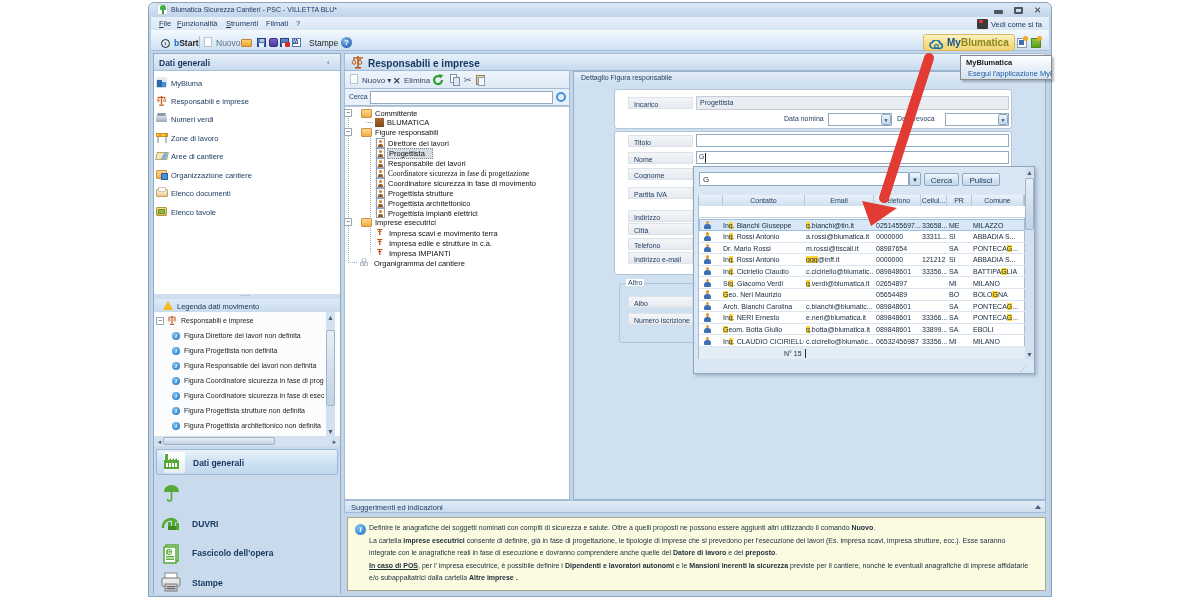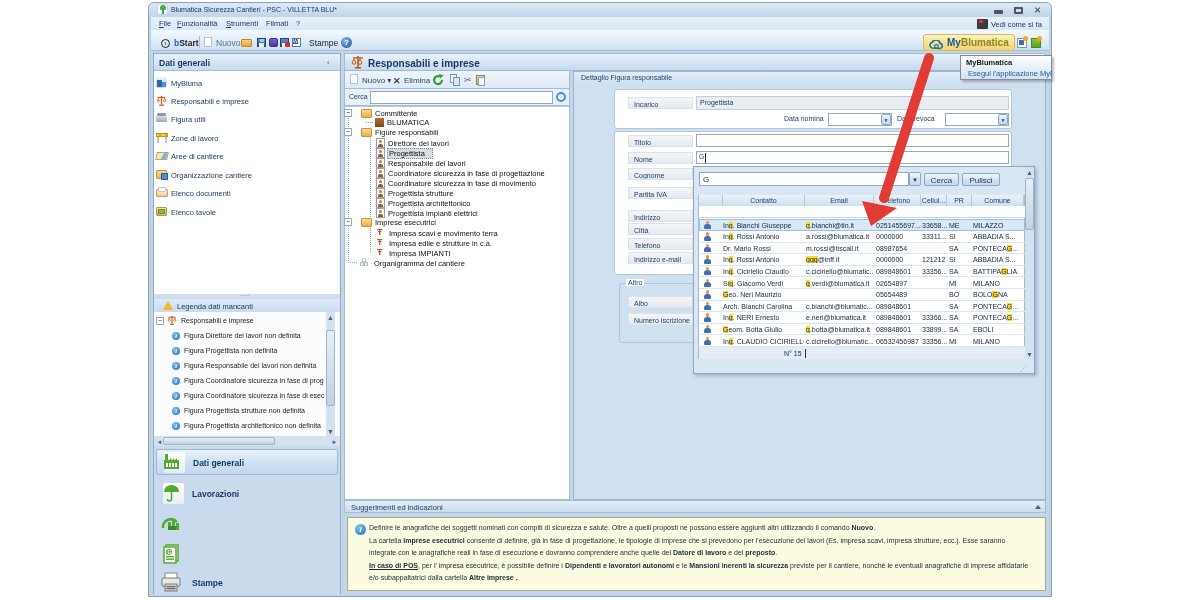--- a/index.html
+++ b/index.html
@@ -146,42 +146,42 @@
   <svg class="abs" style="left:156px;top:95px;" width="11" height="12" viewBox="0 0 14 15">
     <rect x="6.2" y="1" width="1.6" height="11" fill="#c05a18"></rect>
       <rect x="2" y="2.2" width="10" height="1.4" fill="#c05a18"></rect>
     <path d="M3 4 l1.6 3.5 a2 2 0 0 1 -3.2 0z" fill="none" stroke="#c05a18" stroke-width="1"></path>
     <path d="M11 4 l1.6 3.5 a2 2 0 0 1 -3.2 0z" fill="none" stroke="#c05a18" stroke-width="1"></path>
     <rect x="4" y="12" width="6" height="1.6" fill="#c05a18"></rect>
     </svg>
   <div class="abs nav" style="left:171px;top:97px;">Responsabili e imprese</div>
   <div class="abs" style="left:156px;top:115px;width:11px;height:7px;background:linear-gradient(#e8ecf0,#9aa8b6);border-radius:2px 2px 1px 1px;"></div>
   <div class="abs" style="left:157px;top:113px;width:9px;height:3px;background:#8d9aa8;border-radius:2px;"></div>
-  <div class="abs nav" style="left:171px;top:115px;">Figura utili</div>
+  <div class="abs nav" style="left:171px;top:115px;">Numeri verdi</div>
   <div class="abs" style="left:156px;top:133px;width:12px;height:4px;background:repeating-linear-gradient(45deg,#ffd43a 0 2px,#f0a028 2px 4px);border:1px solid #c89020;"></div>
   <div class="abs" style="left:157px;top:137px;width:2px;height:6px;background:#b8c0c8;"></div>
   <div class="abs" style="left:165px;top:137px;width:2px;height:6px;background:#b8c0c8;"></div>
   <div class="abs nav" style="left:171px;top:134px;">Zone di lavoro</div>
   <div class="abs" style="left:156px;top:152px;width:12px;height:8px;background:linear-gradient(105deg,#f5e6b0 55%,#7fb2e0 55%);border:1px solid #b0a878;transform:skewX(-12deg);"></div>
   <div class="abs nav" style="left:171px;top:152px;">Aree di cantiere</div>
   <div class="abs" style="left:156px;top:170px;width:11px;height:9px;background:linear-gradient(#ffd98a,#eeae46);border:1px solid #c89545;border-radius:1px;"></div>
   <div class="abs" style="left:161px;top:173px;width:7px;height:7px;background:#4a90d9;border:1px solid #2c5f9e;"></div>
   <div class="abs nav" style="left:171px;top:171px;">Organizzazione cantiere</div>
   <div class="abs" style="left:156px;top:189px;width:12px;height:8px;background:linear-gradient(#fdf6ea,#eec690);border:1px solid #c8a060;border-radius:1px;"></div>
   <div class="abs" style="left:158px;top:187px;width:8px;height:5px;background:#fdfdfb;border:1px solid #d0c8b8;"></div>
   <div class="abs nav" style="left:171px;top:189px;">Elenco documenti</div>
   <div class="abs" style="left:156px;top:207px;width:11px;height:9px;background:linear-gradient(#ffe08a,#d8b855);border:1px solid #b09838;border-radius:1px;"></div>
   <div class="abs" style="left:158px;top:209px;width:7px;height:5px;background:#8ab44e;border:1px solid #6a9430;"></div>
   <div class="abs nav" style="left:171px;top:208px;">Elenco tavole</div>
 
   <div class="abs" style="left:240px;top:295px;width:14px;height:3px;color:#7890a8;font-size:7px;line-height:2px;">····</div>
 
   <div class="abs" id="leghead"></div>
   <div class="abs" style="left:163px;top:301px;width:0;height:0;border-left:5px solid transparent;border-right:5px solid transparent;border-bottom:9px solid #f5b81e;"></div>
-  <div class="abs nav" style="left:177px;top:302px;">Legenda dati mancanti</div>
+  <div class="abs nav" style="left:177px;top:302px;">Legenda dati movimento</div>
   <div class="abs" id="legbody"></div>
   <div class="abs expbox" style="left:156px;top:317px;">−</div>
   <div class="abs leg" style="left:181px;top:317px;">Responsabili e imprese</div>
   <svg class="abs" style="left:167px;top:315px;" width="10" height="11" viewBox="0 0 14 15">
     <rect x="6.2" y="1" width="1.6" height="11" fill="#c05a18"></rect>
       <rect x="2" y="2.2" width="10" height="1.4" fill="#c05a18"></rect>
     <path d="M3 4 l1.6 3.5 a2 2 0 0 1 -3.2 0z" fill="none" stroke="#c05a18" stroke-width="1"></path>
     <path d="M11 4 l1.6 3.5 a2 2 0 0 1 -3.2 0z" fill="none" stroke="#c05a18" stroke-width="1"></path>
     <rect x="4" y="12" width="6" height="1.6" fill="#c05a18"></rect>
     </svg>
@@ -207,23 +207,27 @@
   <div class="abs sb" style="left:154px;top:436px;width:186px;height:10px;"></div>
   <div class="abs sbarr" style="left:155px;top:437px;width:9px;">◂</div>
   <div class="abs sbthumb" style="left:163px;top:437px;width:112px;height:8px;"></div>
   <div class="abs sbarr" style="left:330px;top:437px;width:9px;">▸</div>
 
   <div class="abs" id="lbuttons"></div>
   <div class="abs bbtn bsel" style="top:449px;">
       <span class="ic"></span>
       <span class="tx">Dati generali</span>
     </div>
-  <div class="abs bbtn" style="top:481px;">
-      <span class="ic"></span>
-      <span class="tx">Lavorazioni</span>
+  <div class="abs bbtn" style="top:511px;">
+      <span class="ic" style="background:none;"></span>
+      <span class="tx">DUVRI</span>
+    </div>
+  <div class="abs bbtn" style="top:540px;">
+      <span class="ic" style="background:none;"></span>
+      <span class="tx">Fascicolo dell'opera</span>
     </div>
   <div class="abs bbtn" style="top:570px;">
       <span class="ic" style="background:none;"></span>
       <span class="tx">Stampe</span>
     </div>
 
   <svg class="abs" style="left:163px;top:452px;" width="17" height="19" viewBox="0 0 17 19">
     <rect x="1" y="8" width="15" height="9" fill="#55a832"></rect>
       <rect x="2" y="2" width="3" height="7" fill="#55a832"></rect>
     <path d="M5 9 l3 -3 v3 l3 -3 v3 l3 -3 v4 h-9z" fill="#55a832"></path>
@@ -315,21 +319,21 @@
     <div class="abs tree" style="left:389px;top:149px;">Progettista</div>
   <div class="abs pbadge" style="left:376px;top:158px;">
       <i></i>
       <b></b>
     </div>
     <div class="abs tree" style="left:388px;top:159px;">Responsabile dei lavori</div>
   <div class="abs pbadge" style="left:376px;top:168px;">
       <i></i>
       <b></b>
     </div>
-    <div class="abs tree" style="left:388px;top:169px;">Coordinatore sicurezza in fase di progettazione</div>
+    <div class="abs tree" style="left:388px;top:169px;font-family:Liberation Serif, serif;">Coordinatore sicurezza in fase di progettazione</div>
   <div class="abs pbadge" style="left:376px;top:178px;">
       <i></i>
       <b></b>
     </div>
     <div class="abs tree" style="left:388px;top:179px;">Coordinatore sicurezza in fase di movimento</div>
   <div class="abs pbadge" style="left:376px;top:188px;">
       <i></i>
       <b></b>
     </div>
     <div class="abs tree" style="left:388px;top:189px;text-align:right;">Progettista strutture</div>

